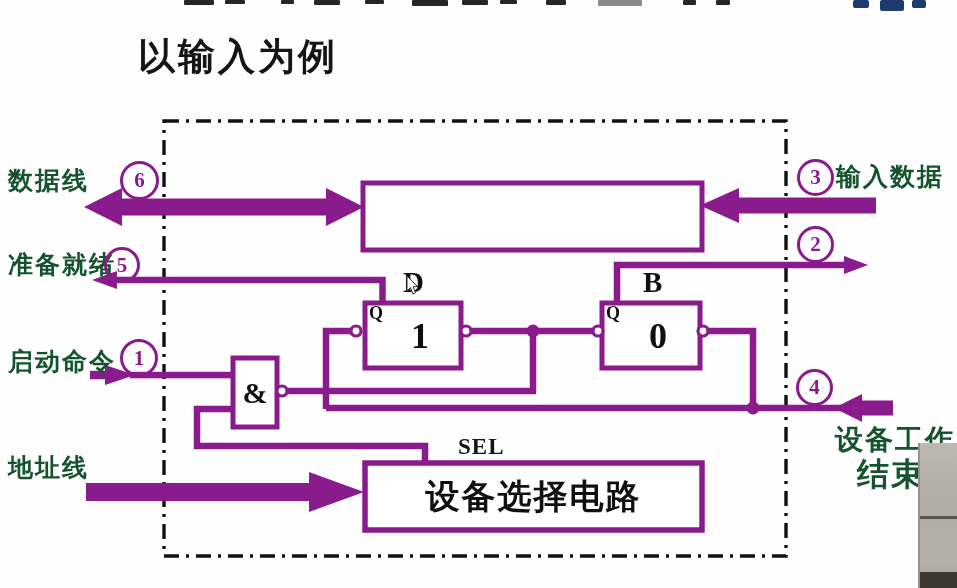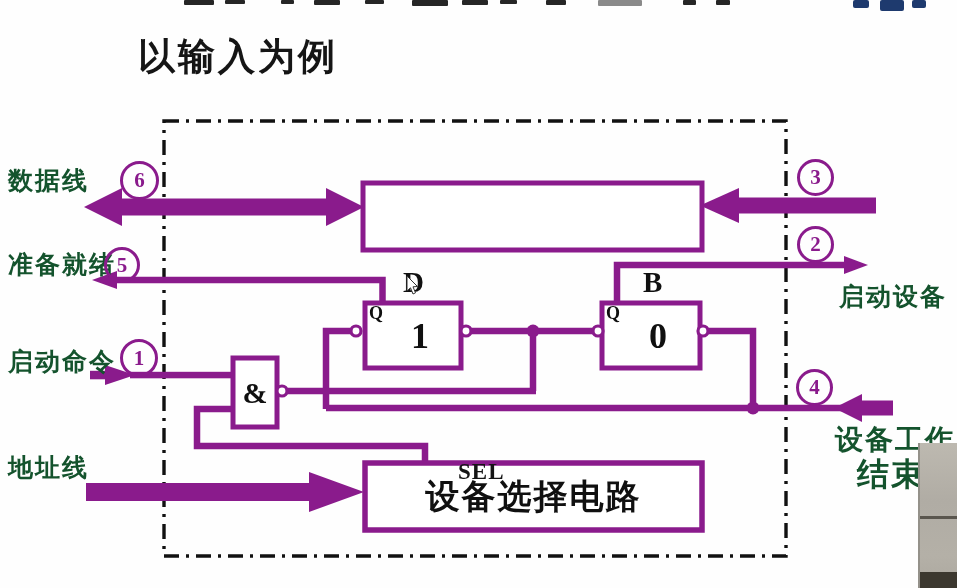--- a/index.html
+++ b/index.html
@@ -123,41 +123,41 @@
       <circle cx="533" cy="331" r="6.5"></circle>
       <circle cx="753" cy="408" r="6.5"></circle>
     </g>
   </svg>
 
   <div class="lbl cn" style="left:8px;top:164px;">数据线</div>
   <div class="lbl cn" style="left:8px;top:248px;">准备就绪</div>
   <div class="lbl cn" style="left:8px;top:345px;">启动命令</div>
   <div class="lbl cn" style="left:8px;top:451px;">地址线</div>
 
-  <div class="lbl cn" style="left:839px;top:280px;">启动设备</div>
+  <div class="lbl cn" style="left:836px;top:160px;">输入数据</div>
   <div class="lbl cn" style="left:835px;top:421px;font-size:28px;">设备工作</div>
   <div class="lbl cn" style="left:857px;top:453px;font-size:32px;">结束</div>
 
   <div class="step-circle" style="left:120px;top:161px;width:33px;height:33px;">6</div>
   <div class="step-circle" style="left:104px;top:247px;width:30px;height:30px;">5</div>
   <div class="step-circle" style="left:120px;top:339px;width:32px;height:32px;">1</div>
   <div class="step-circle" style="left:797px;top:159px;width:31px;height:31px;">3</div>
   <div class="step-circle" style="left:797px;top:226px;width:31px;height:31px;">2</div>
   <div class="step-circle" style="left:796px;top:369px;width:31px;height:31px;">4</div>
 
   <div class="boxtext" style="left:365px;top:463px;width:337px;height:67px;font-size:34px;letter-spacing:2px;">设备选择电路</div>
   <div class="boxtext" style="left:233px;top:358px;width:44px;height:69px;font-size:30px;">&amp;</div>
 
   <div class="ff-top" style="left:403px;top:266px;">D</div>
   <div class="ff-top" style="left:643px;top:266px;">B</div>
   <div class="ff-port" style="left:369px;top:303px;">Q</div>
   <div class="ff-port" style="left:606px;top:303px;">Q</div>
   <div class="boxtext" style="left:365px;top:305px;width:96px;height:61px;font-size:36px;padding-left:14px;box-sizing:border-box;">1</div>
   <div class="boxtext" style="left:602px;top:305px;width:98px;height:61px;font-size:36px;padding-left:14px;box-sizing:border-box;">0</div>
-  <div class="lbl" style="left:458px;top:434px;font-size:23px;font-weight:bold;letter-spacing:1px;margin-top:25px;">SEL</div>
+  <div class="lbl" style="left:458px;top:434px;font-size:23px;font-weight:bold;letter-spacing:1px;">SEL</div>
 
   <svg id="mouse-cursor" width="14" height="20" viewBox="0 0 14 20">
     <polygon points="1,0 1,15 4.5,11.8 7,18 9.5,16.8 7,10.8 11.5,10.5" fill="#ffffff" stroke="#333333" stroke-width="1"></polygon>
   </svg>
 
   <div id="video-overlay">
     <div class="shelf-line"></div>
     <div class="dark-strip"></div>
   </div>
 

